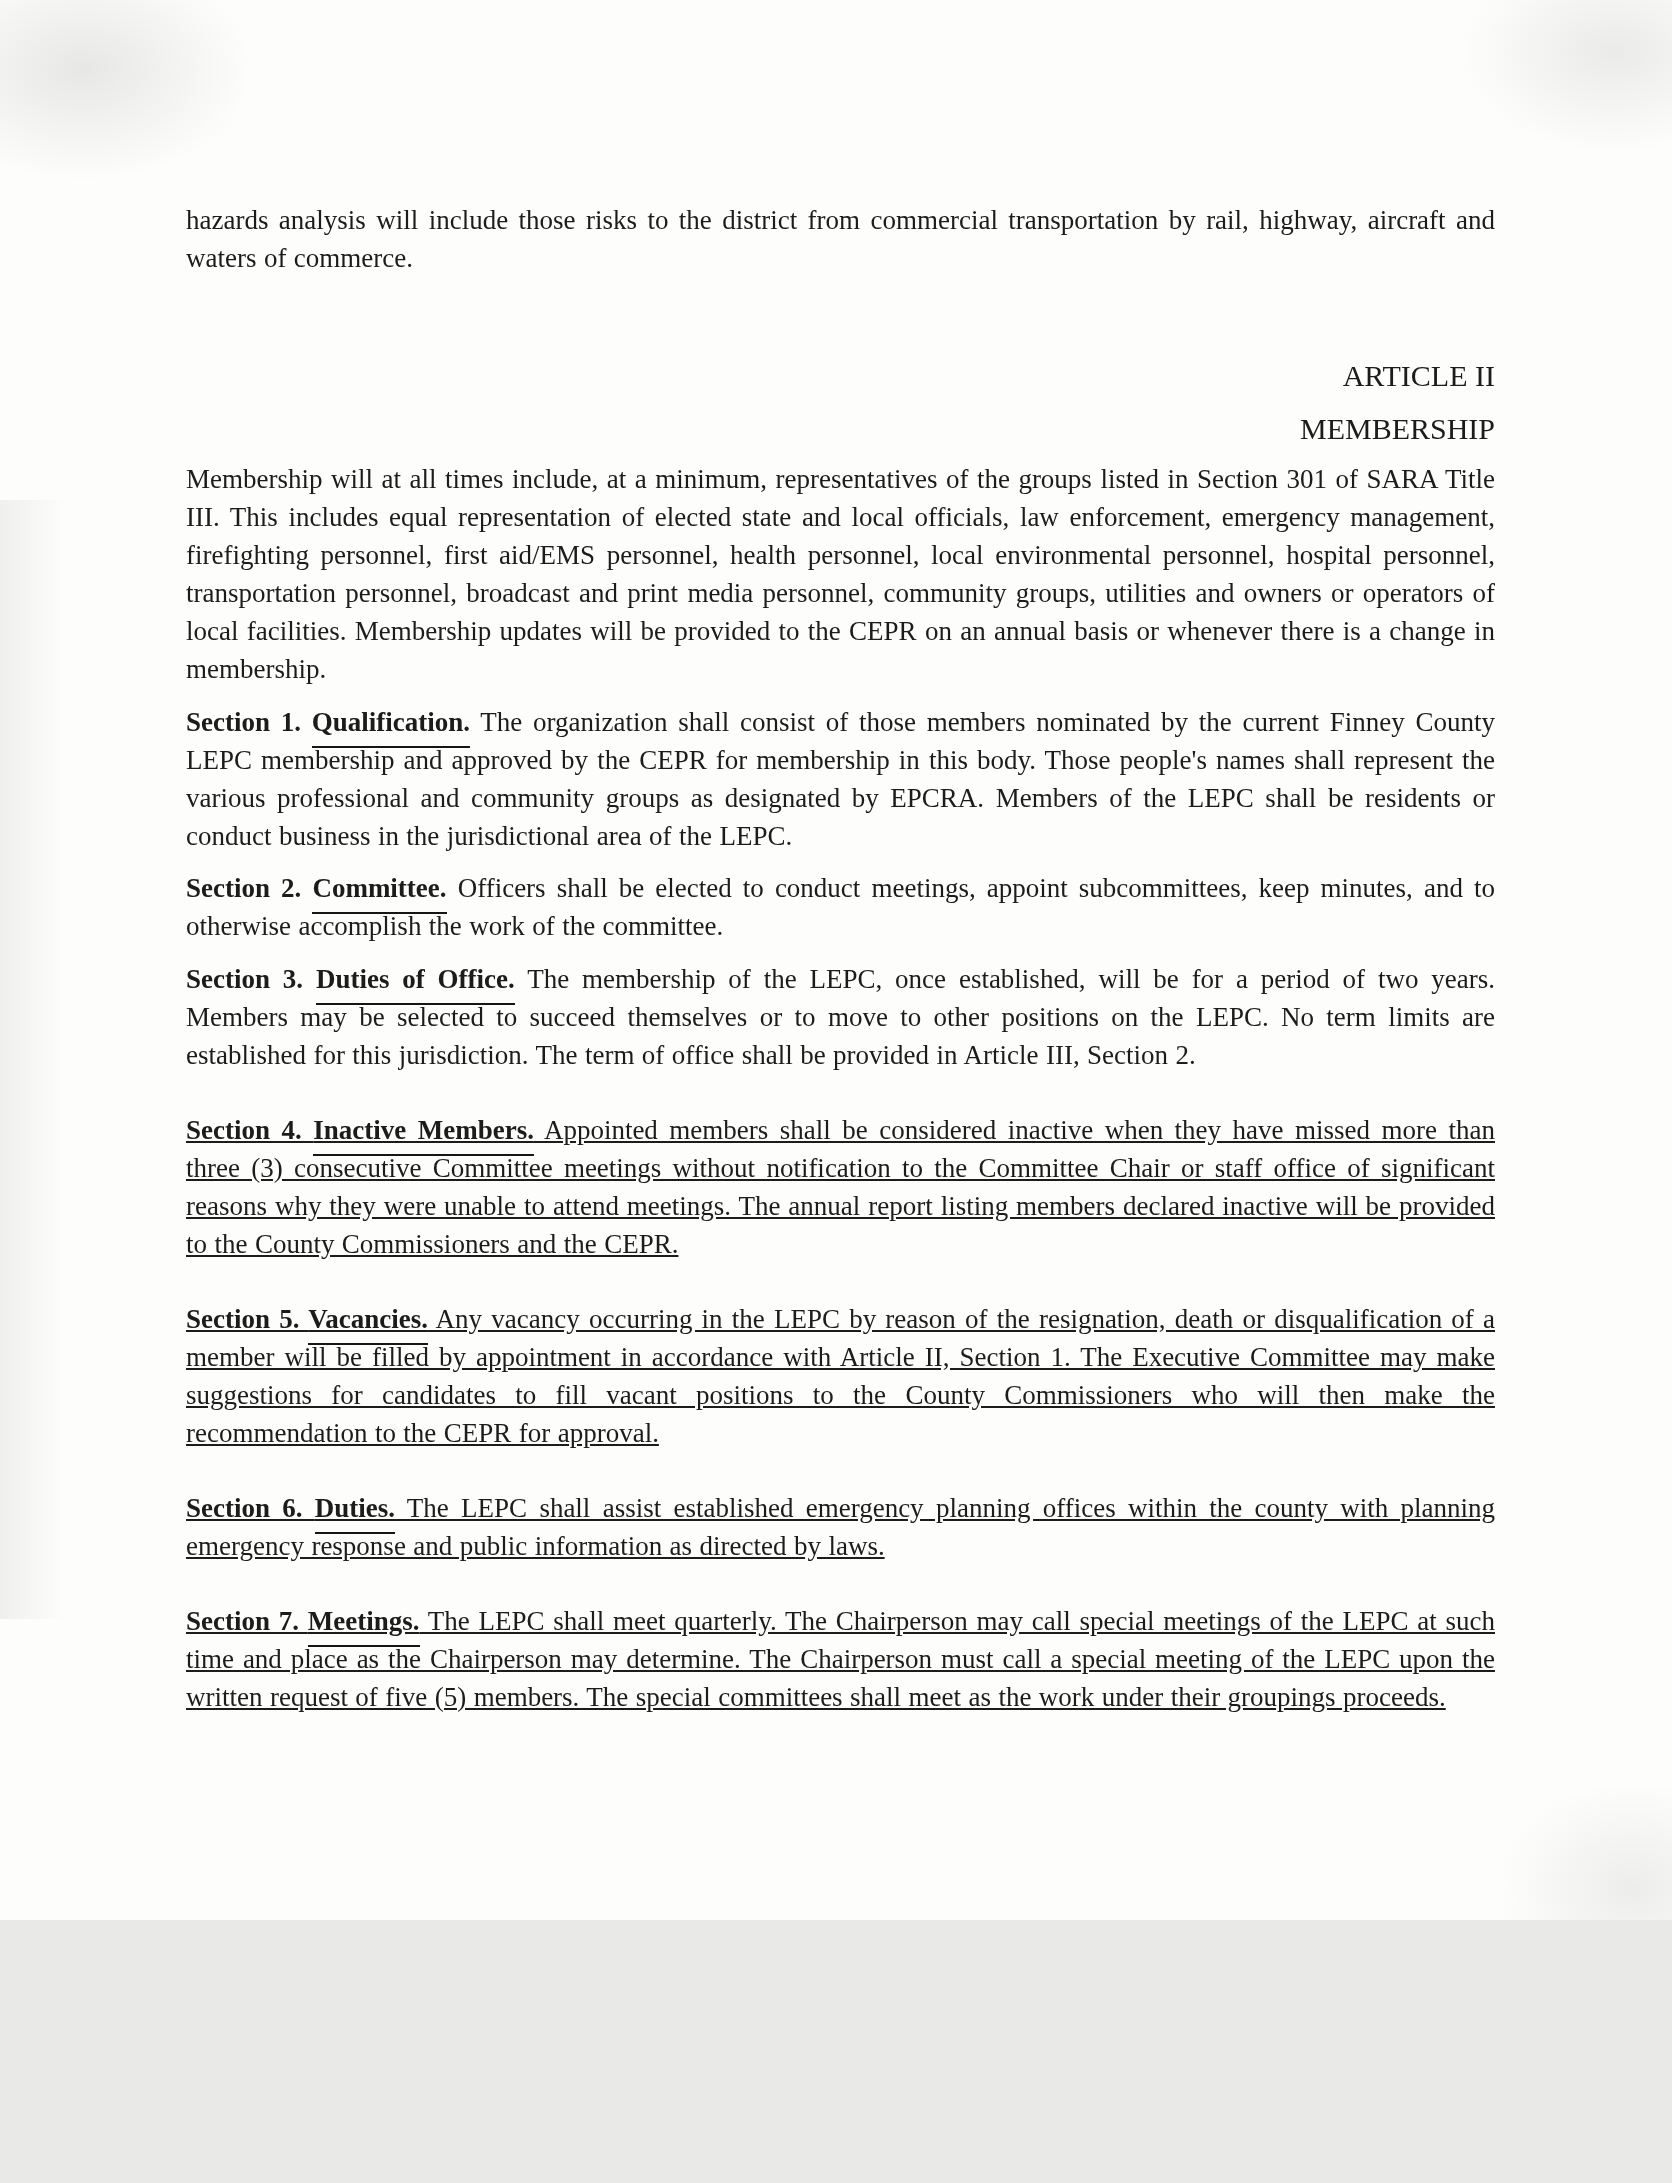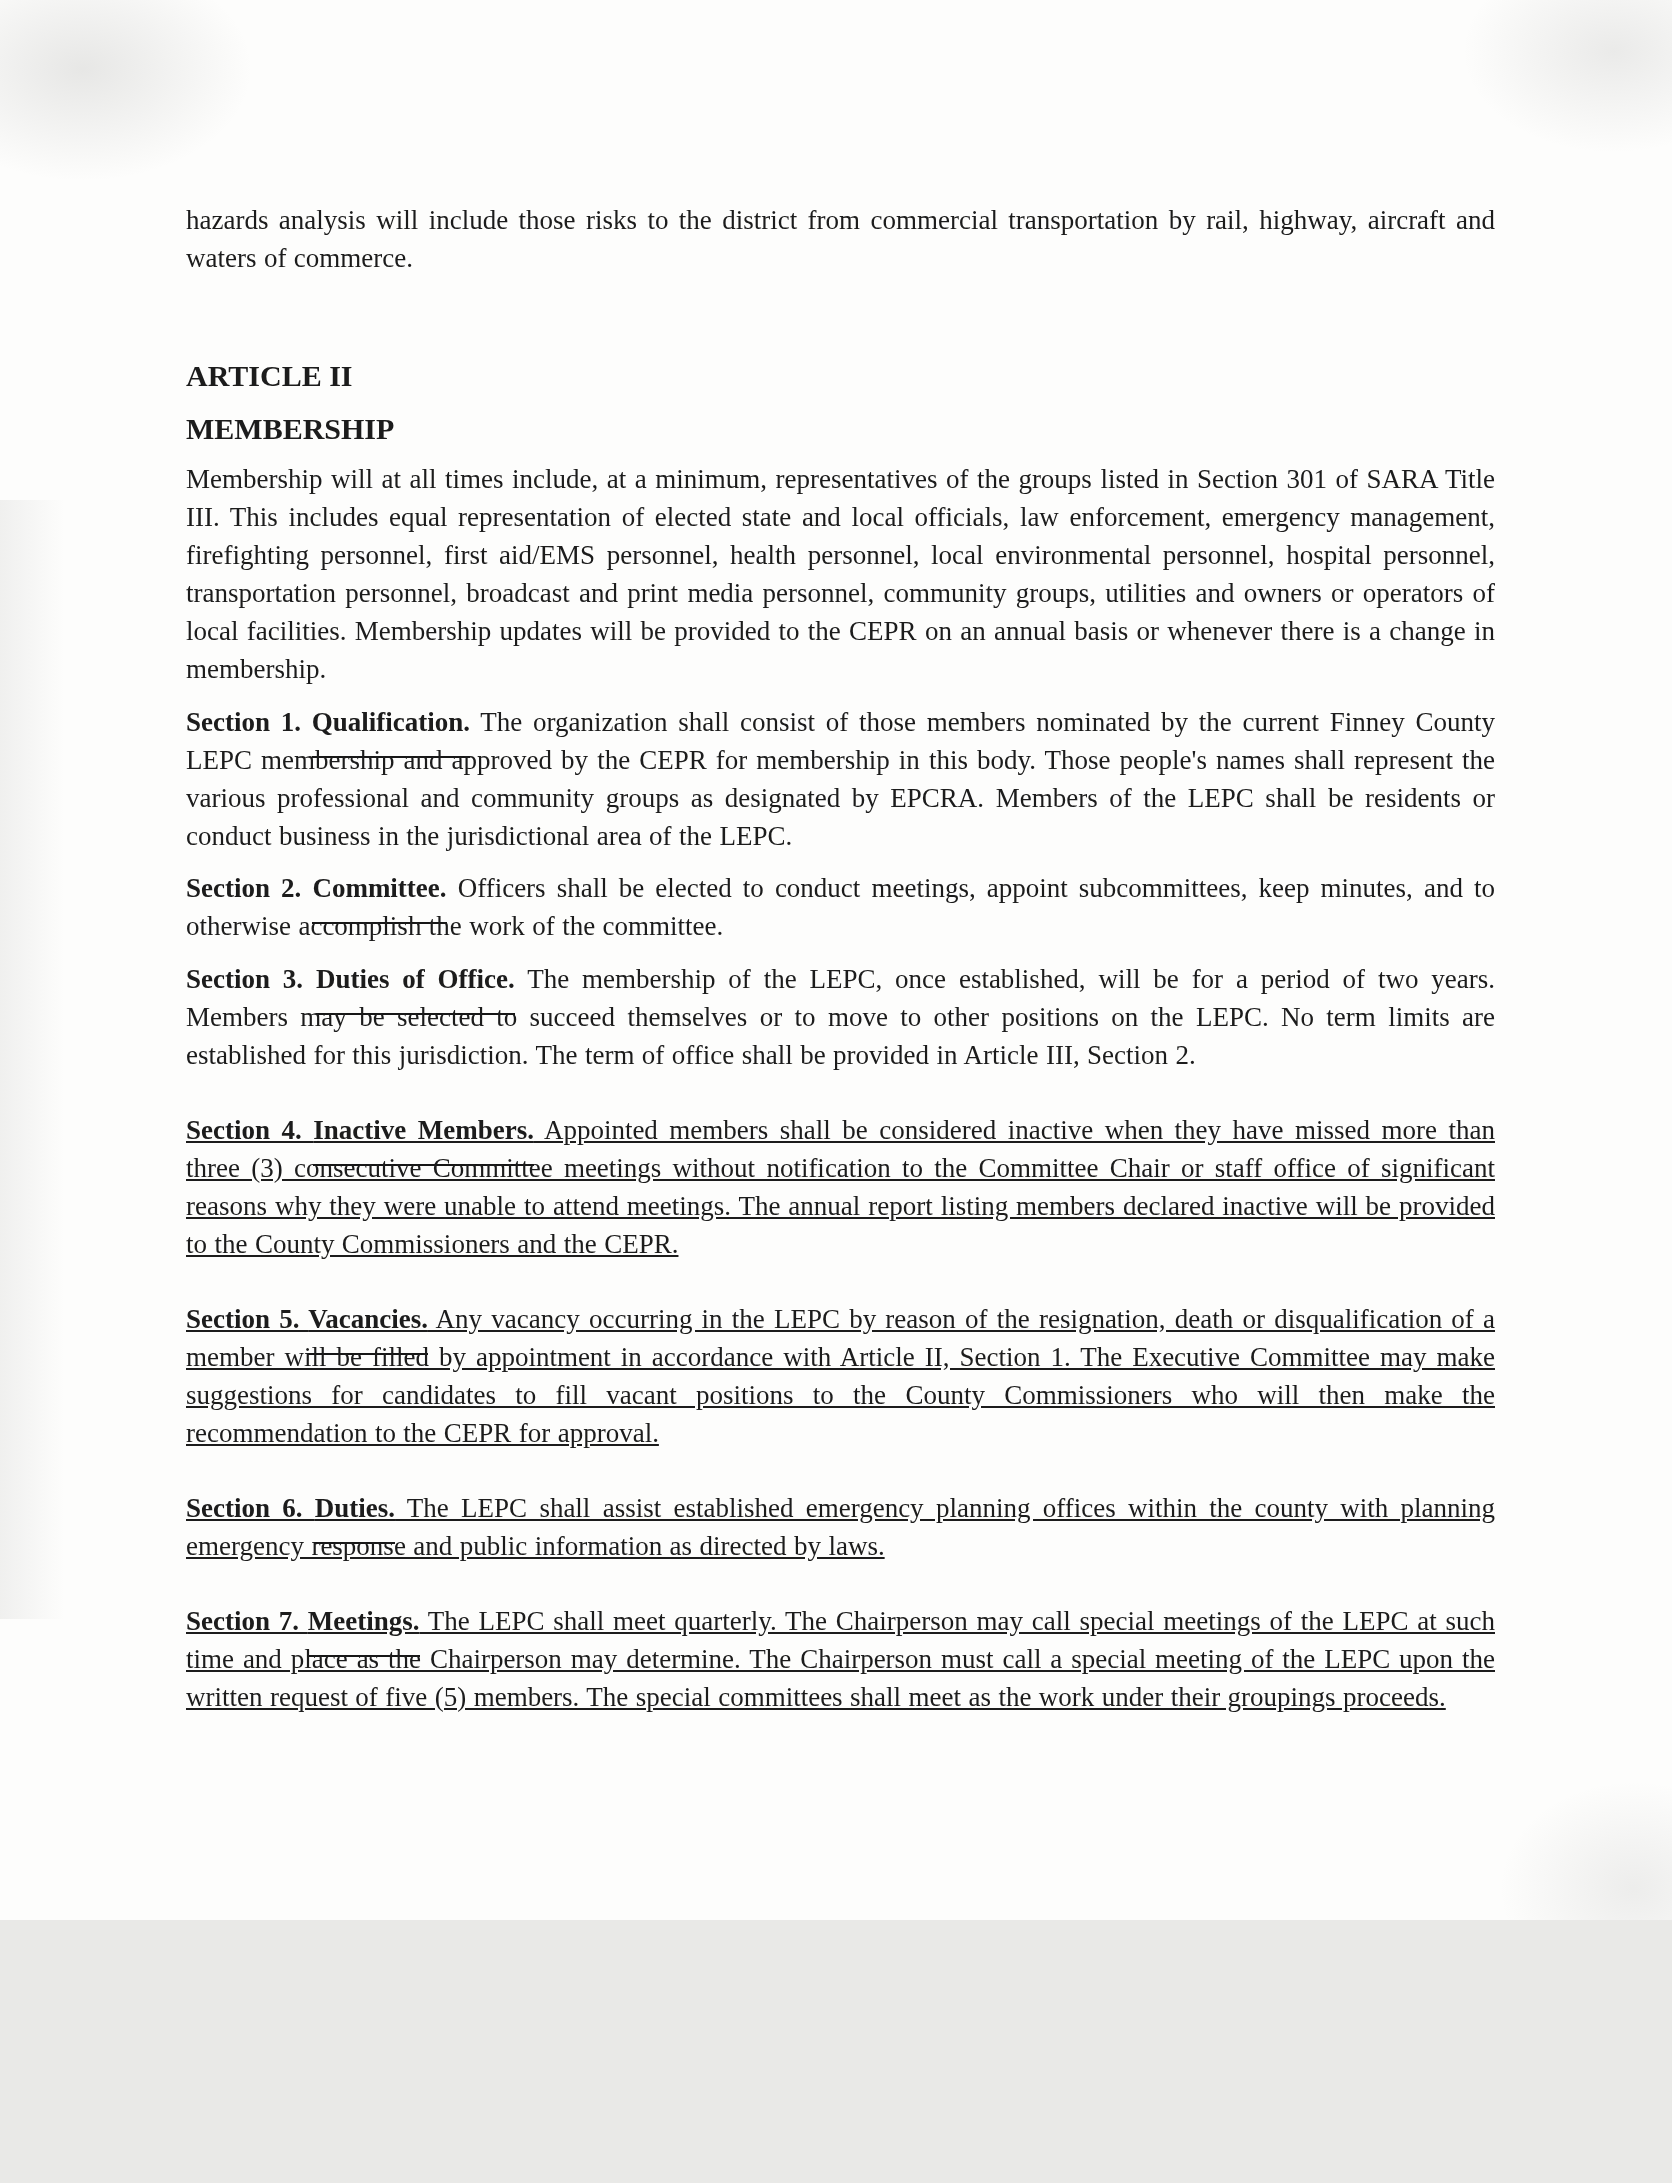--- a/index.html
+++ b/index.html
@@ -22,27 +22,27 @@
   .para {
     font-size: 27px;
     line-height: 38px;
     text-align: justify;
     margin-bottom: 14.5px;
     word-spacing: 0.7px;
   }
   .title {
     font-size: 30px;
     line-height: 39px;
-    font-weight: 700;
-    text-align: left;
+    font-weight: 400;
+    text-align: right;
   }
   .title-main { margin-top: 79px; }
   .title-sub  { margin-top: 14px; margin-bottom: 12px; }
   .b { font-weight: 700; }
-  .u { border-bottom: 2.6px solid #161616; padding-bottom: 19px; }
+  .u { border-bottom: 2.6px solid #161616; padding-bottom: 9px; }
   .gap { margin-top: 37px; text-decoration: underline; }
   .footer {
     position: absolute;
     left: 179px;
     top: 2011px;
     width: 1330px;
     font-size: 28px;
     line-height: 33px;
   }
   .rule {

